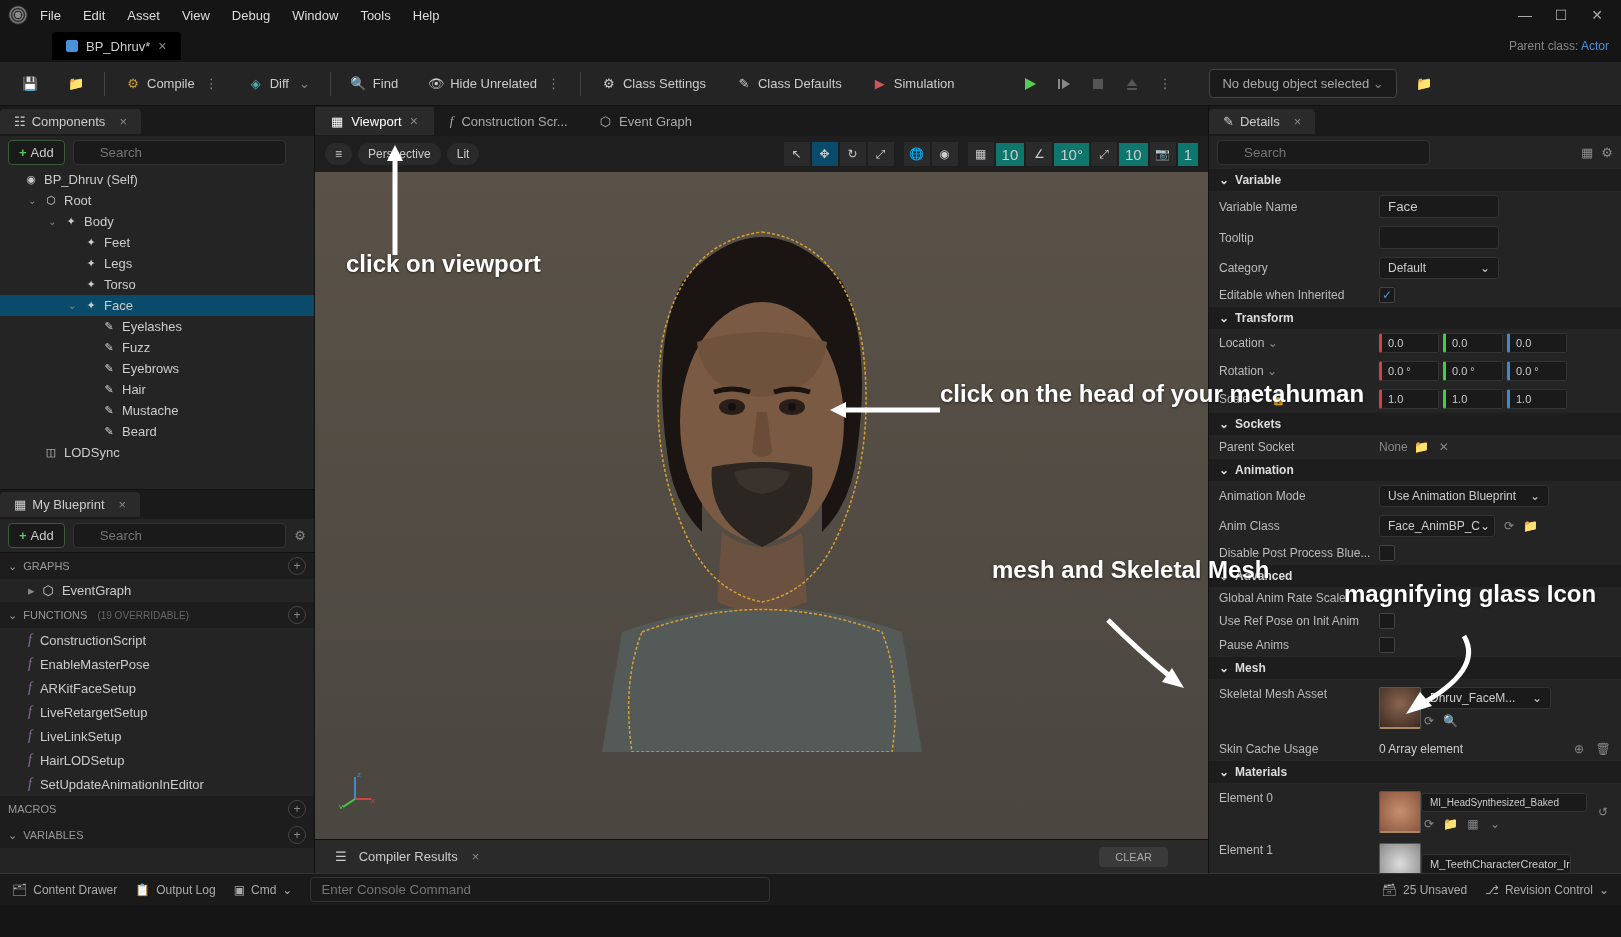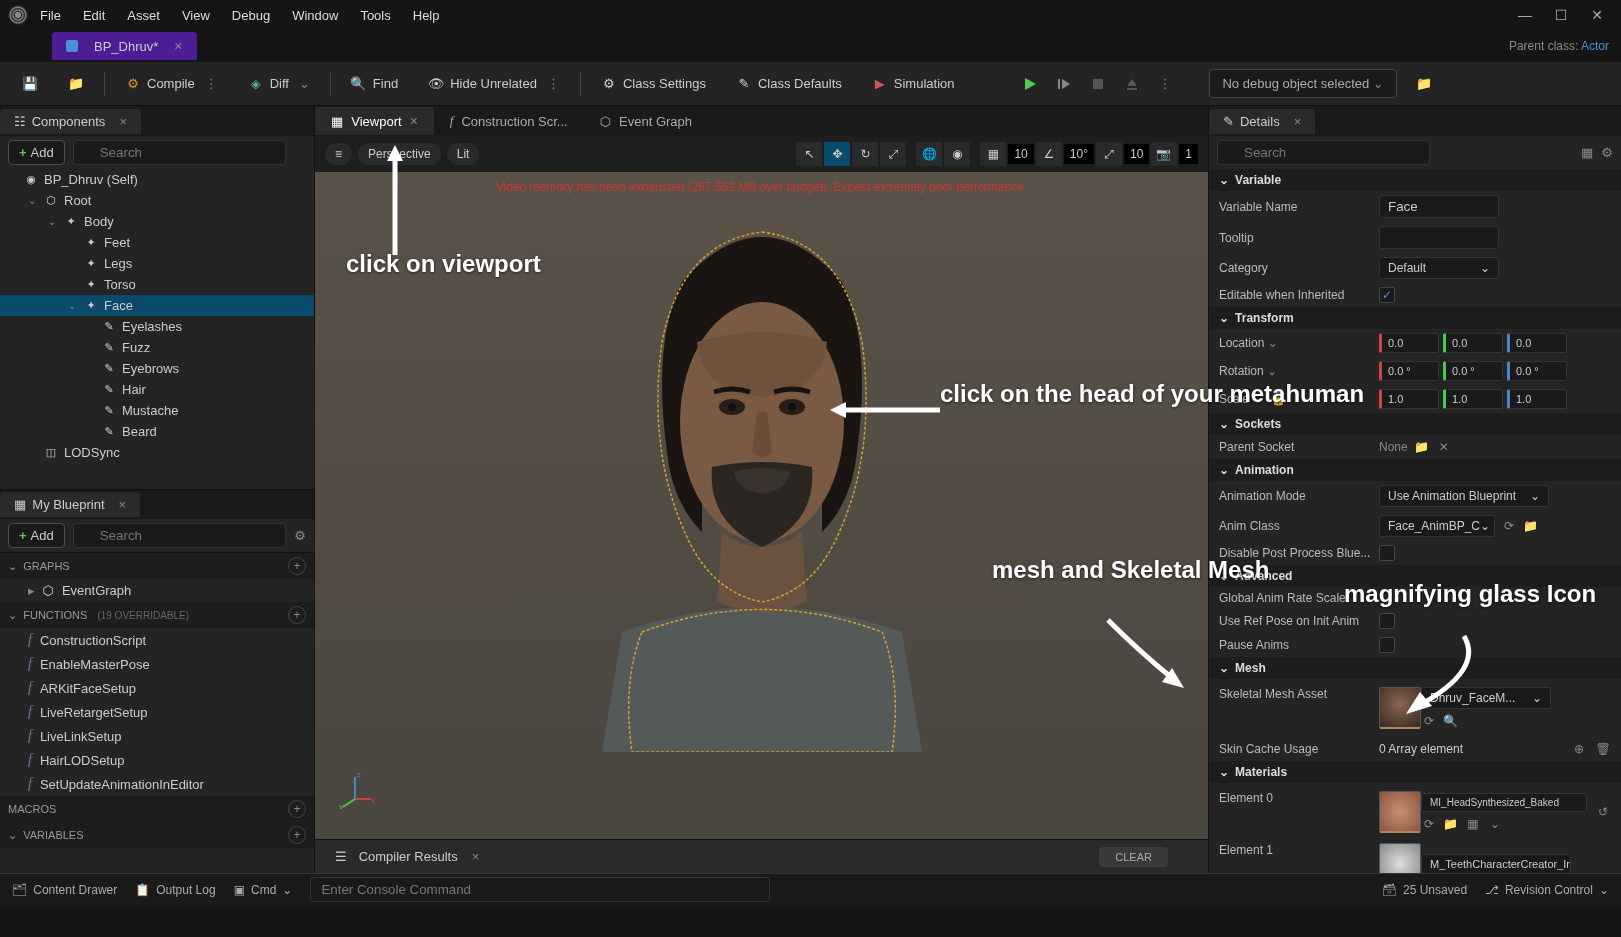--- a/index.html
+++ b/index.html
@@ -4,21 +4,21 @@
 <style>
 *{margin:0;padding:0;box-sizing:border-box;font-family:"Segoe UI",Arial,sans-serif;user-select:none}
 body{background:#151515;color:#ccc;width:1621px;height:937px;overflow:hidden;font-size:13px;position:relative}
 .titlebar{height:30px;background:#151515;display:flex;align-items:center;padding:0 8px}
 .ue-logo{width:20px;height:20px;border-radius:50%;background:radial-gradient(circle,#888 20%,#222 25%,#888 35%,#222 45%,#888 55%,#222 65%);margin-right:12px}
 .menu-items{display:flex;gap:22px}
 .menu-item{color:#ddd;font-size:13px;cursor:pointer}
 .win-controls{margin-left:auto;display:flex;gap:16px;padding-right:6px}
 .win-btn{width:20px;height:20px;display:flex;align-items:center;justify-content:center;cursor:pointer;font-size:14px;color:#aaa}
 .tab-row{height:32px;display:flex;align-items:center;background:#151515;padding-left:8px}
-.tab{display:flex;align-items:center;gap:16px;background:#4c1d95;padding:6px 14px;border-radius:4px 4px 0 0}
+.tab{display:flex;align-items:center;gap:8px;background:#000000;padding:6px 14px;border-radius:4px 4px 0 0}
 .tab-icon{width:12px;height:12px;background:#4a90d9;border-radius:2px}
 .tab-close{color:#888;cursor:pointer;font-size:14px}
 .parent-class{margin-left:auto;padding-right:12px;font-size:12px;color:#888}
 .parent-class a{color:#4a90d9;text-decoration:none}
 .toolbar{height:44px;background:#242424;display:flex;align-items:center;padding:0 12px;gap:10px;border-bottom:1px solid #111}
 .tb-btn{display:flex;align-items:center;gap:6px;padding:6px 10px;cursor:pointer;color:#ccc;font-size:13px;border-radius:4px}
 .tb-sep{width:1px;height:24px;background:#444}
 .tb-icon{width:16px;height:16px;display:inline-flex;align-items:center;justify-content:center}
 .play-controls{display:flex;gap:2px;margin-left:40px}
 .play-btn{padding:4px 8px;cursor:pointer}
@@ -55,21 +55,21 @@
 .center-tabs{height:30px;background:#1a1a1a;display:flex;align-items:center}
 .ctab{padding:6px 16px;display:flex;align-items:center;gap:8px;cursor:pointer;color:#aaa}
 .ctab.active{background:#2a2a2a;color:#fff}
 .ctab-close{color:#888;font-size:14px}
 .viewport-toolbar{height:36px;display:flex;align-items:center;padding:4px 10px;gap:6px}
 .vp-btn{background:#2a2a2a;padding:4px 10px;border-radius:12px;cursor:pointer;font-size:12px}
 .vp-icons-right{margin-left:auto;display:flex;gap:2px;align-items:center}
 .vp-icon-btn{background:#2a2a2a;width:26px;height:24px;display:flex;align-items:center;justify-content:center;cursor:pointer;font-size:12px}
 .vp-icon-btn.active{background:#0a4a6a}
 .vp-icon-pair{display:flex;align-items:center;gap:2px}
-.vp-val{background:#000000;padding:3px 6px;font-size:12px}
+.vp-val{background:#0f766e;padding:3px 6px;font-size:15px}
 .viewport{flex:1;background:linear-gradient(180deg,#5a5248 0%,#4a4640 100%);position:relative;overflow:hidden}
 .perf-warning{position:absolute;top:8px;left:10px;right:10px;text-align:center;color:#cc3333;font-size:12px;font-weight:500}
 .axis-gizmo{position:absolute;bottom:30px;left:20px;width:40px;height:40px}
 .compiler-results{height:34px;background:#2a2a2a;display:flex;align-items:center;padding:0 10px;gap:8px;border-top:1px solid #111}
 .clear-btn{margin-left:auto;background:#3a3a3a;padding:4px 16px;border-radius:4px;cursor:pointer;font-size:11px;color:#aaa;margin-right:30px}
 .right-col{width:413px;background:#242424;border-left:1px solid #111;display:flex;flex-direction:column}
 .details-body{flex:1;overflow-y:auto}
 .cat-header{background:#1d1d1d;padding:4px 10px;display:flex;align-items:center;gap:6px;font-size:12px;font-weight:600;color:#ddd;cursor:pointer}
 .prop-row{display:flex;align-items:center;padding:4px 10px;font-size:12px}
 .prop-label{width:160px;color:#bbb}
@@ -423,21 +423,20 @@
             <div class="vp-icon-btn">⤢</div>
             <div class="vp-val">10</div>
           </div>
         <div class="vp-icon-pair">
             <div class="vp-icon-btn">📷</div>
             <div class="vp-val">1</div>
           </div>
       </div>
     </div>
     <div class="viewport">
-      <div class="perf-warning">Video memory has been exhausted (267.562 MB over budget). Expect extremely poor performance.</div>
 
       <svg class="head-svg" width="360" height="560">
 
         <path d="M40 440 Q180 390 320 440 L340 560 L20 560 Z" fill="#545a58"></path>
 
         <path d="M140 340 Q180 370 220 340 L225 410 Q180 430 135 410 Z" fill="#6b5140"></path>
 
         <path d="M100 90 Q180 0 260 90 Q290 150 275 260 Q270 310 240 340 L240 200 Q180 170 120 200 L120 340 Q90 310 85 260 Q70 150 100 90 Z" fill="#1a1512"></path>
 
         <ellipse cx="180" cy="230" rx="82" ry="120" fill="#7a5a42"></ellipse>

